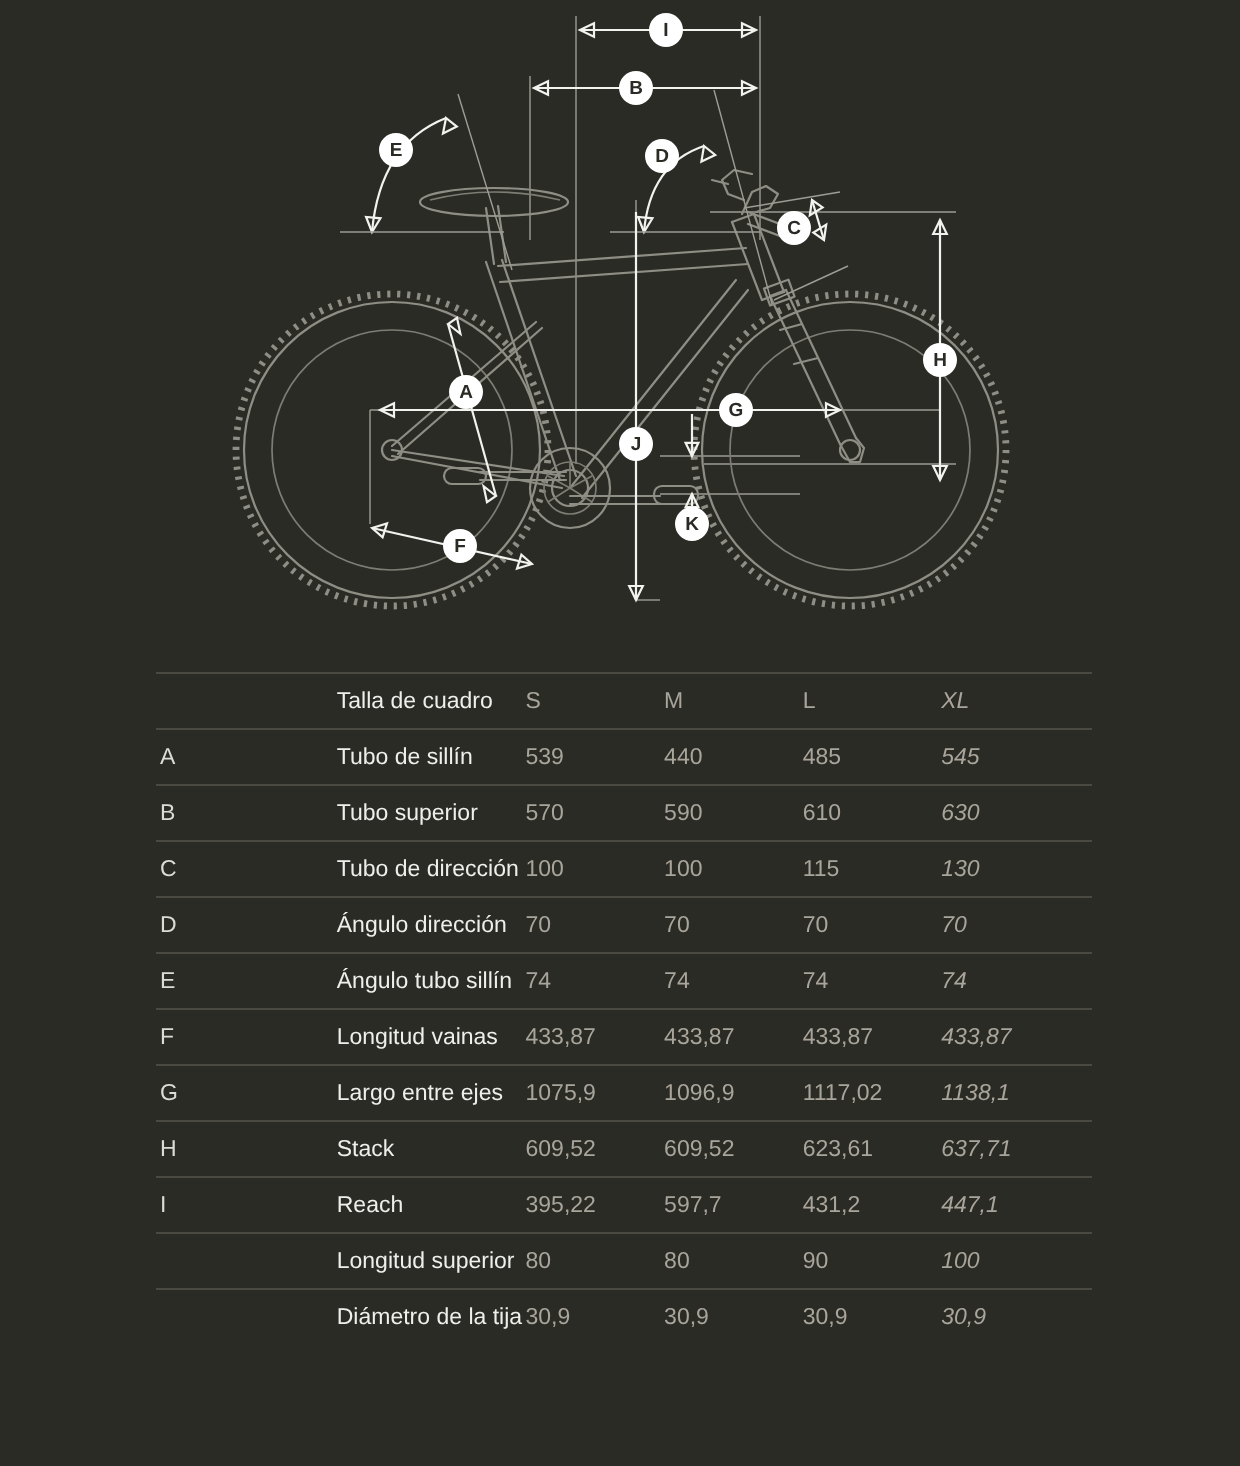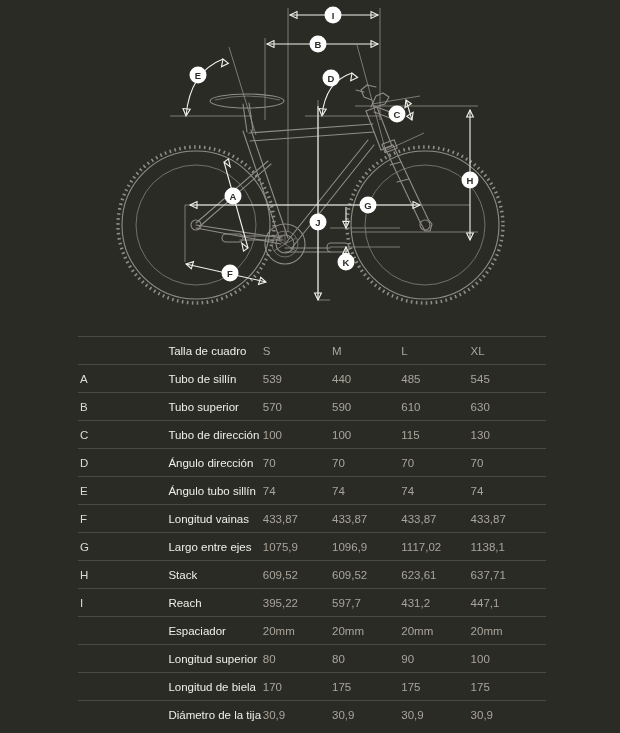--- a/index.html
+++ b/index.html
@@ -90,21 +90,21 @@
     text-align: left;
     font-weight: normal;
     border-top: 1px solid #4a4a43;
   }
   #geo-table tbody tr:last-child td {
     border-bottom: none;
   }
   .col-letter  { width: 88px; padding-left: 2px !important; color: #dcdcd6; }
   .col-label   { width: 94px; color: #eeeeea; }
   .col-val     { width: 69px; color: #a9a59b; }
-  .col-val-last{ width: 75px; color: #a9a59b; }
+  .col-val-last{ width: 75px; color: #a9a59b; font-style: italic; }
   th.col-label { color: #eeeeea; margin-top: 12px; }
   th.col-val, th.col-val-last { color: #a9a59b; }
 </style>
 </head>
 <body>
 
 <div id="page">
 
   <div id="diagram-wrap">
     <svg id="diagram-svg" viewBox="0 0 620 320" xmlns="http://www.w3.org/2000/svg">
@@ -381,41 +381,25 @@
         <tr>
           <td class="col-letter">I</td>
           <td class="col-label">Reach</td>
           <td class="col-val">395,22</td>
           <td class="col-val">597,7</td>
           <td class="col-val">431,2</td>
           <td class="col-val-last">447,1</td>
         </tr>
         <tr>
           <td class="col-letter"></td>
-          <td class="col-label">Espaciador</td>
-          <td class="col-val">20mm</td>
-          <td class="col-val">20mm</td>
-          <td class="col-val">20mm</td>
-          <td class="col-val-last">20mm</td>
-        </tr>
-        <tr>
-          <td class="col-letter"></td>
           <td class="col-label">Longitud superior</td>
           <td class="col-val">80</td>
           <td class="col-val">80</td>
           <td class="col-val">90</td>
           <td class="col-val-last">100</td>
-        </tr>
-        <tr>
-          <td class="col-letter"></td>
-          <td class="col-label">Longitud de biela</td>
-          <td class="col-val">170</td>
-          <td class="col-val">175</td>
-          <td class="col-val">175</td>
-          <td class="col-val-last">175</td>
         </tr>
         <tr>
           <td class="col-letter"></td>
           <td class="col-label">Diámetro de la tija</td>
           <td class="col-val">30,9</td>
           <td class="col-val">30,9</td>
           <td class="col-val">30,9</td>
           <td class="col-val-last">30,9</td>
         </tr>
       </tbody>

